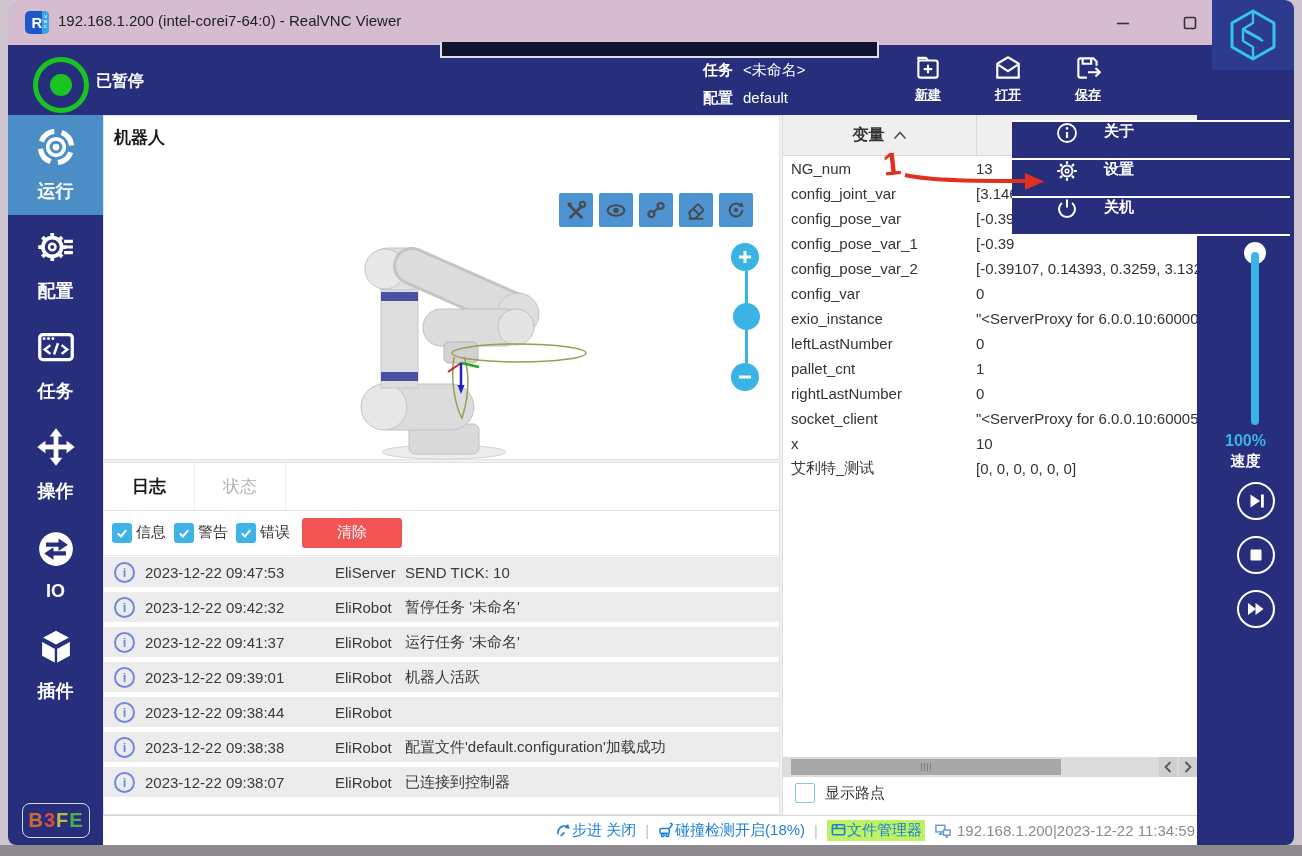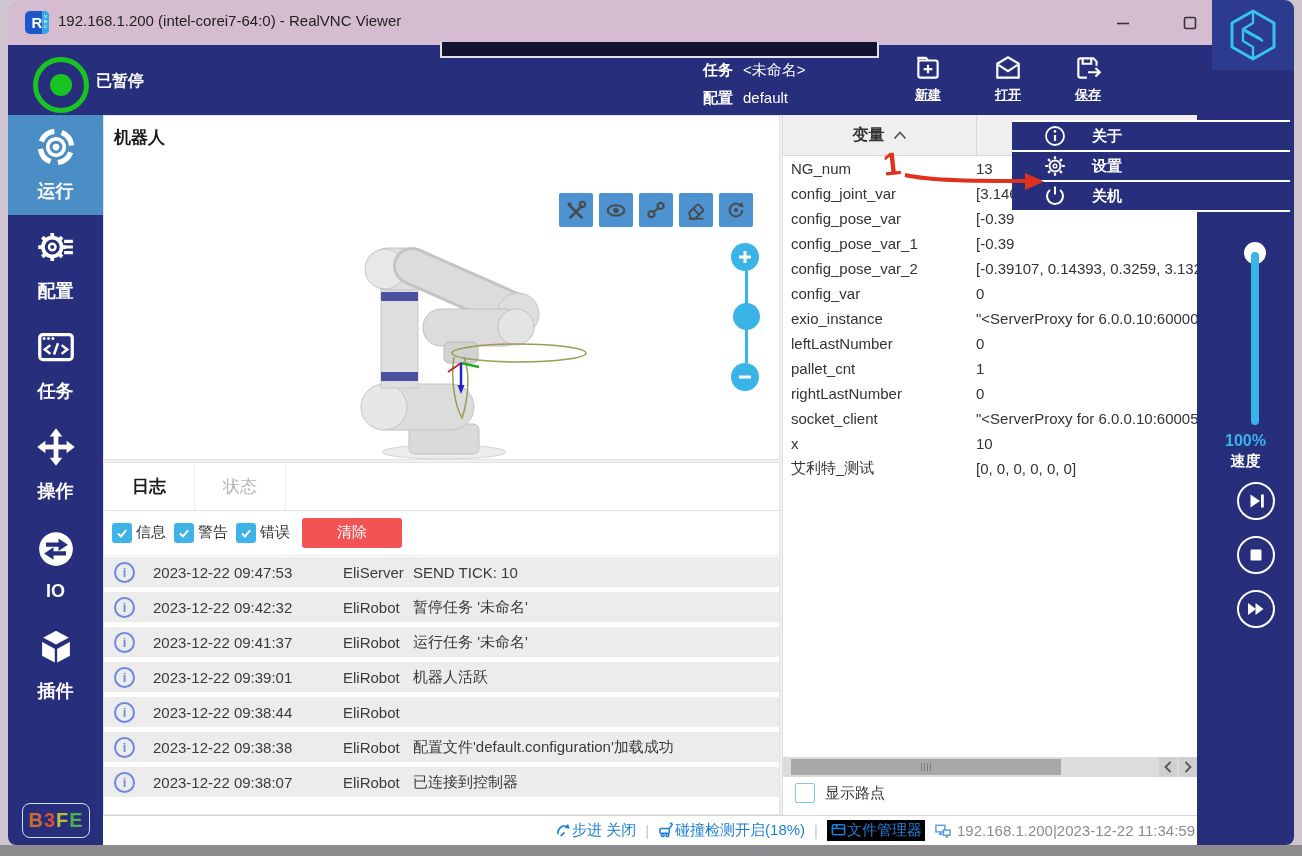--- a/index.html
+++ b/index.html
@@ -50,21 +50,21 @@
   .tab.inactive{color:#b4b4b4;}
   .filterrow{left:0;top:47px;width:675px;height:46px;border-bottom:1px solid #eee;display:flex;align-items:center;padding-left:8px;box-sizing:border-box;gap:8px;}
   .chk{display:flex;align-items:center;gap:4px;cursor:pointer;}
   .chkbox{width:20px;height:20px;border-radius:3px;background:#3eb3e8;display:flex;align-items:center;justify-content:center;}
   .chk .lbl{font-size:15px;color:#333;}
   .clear-btn{margin-left:4px;width:100px;height:30px;background:#f25353;color:#fff;border:none;border-radius:3px;font-size:15px;cursor:pointer;font-family:inherit;}
   .logrows{left:0;top:94px;width:675px;}
   .logrow{height:30px;margin-bottom:5px;background:#ececec;display:flex;align-items:center;font-size:15px;color:#3a3a3a;}
   .loginfo{margin-left:10px;width:21px;height:21px;border-radius:50%;border:2px solid #6e87e2;color:#6e87e2;flex:0 0 auto;
     display:flex;align-items:center;justify-content:center;font-size:13px;font-weight:bold;box-sizing:border-box;}
-  .logtime{flex:0 0 190px;margin-left:18px;}
+  .logtime{flex:0 0 190px;margin-left:10px;}
   .logsrc{flex:0 0 70px;}
   .logmsg{flex:1;white-space:nowrap;overflow:hidden;}
   
   .vars{left:774px;top:115px;width:415px;height:700px;background:#fff;border-left:1px solid #ddd;box-sizing:border-box;}
   .vars-hd{left:0;top:0;width:414px;height:40px;background:#efefef;border-bottom:1px solid #d8d8d8;}
   .vars-hd .ttl{position:absolute;left:0;top:0;width:193px;height:40px;display:flex;align-items:center;justify-content:center;
     font-size:16px;font-weight:bold;color:#333;gap:8px;}
   .vars-hd .divd{position:absolute;left:193px;top:0;width:1px;height:40px;background:#d8d8d8;}
   .varrows{left:0;top:41px;width:414px;}
   .varrow{height:25px;display:flex;align-items:center;font-size:15px;color:#333;cursor:default;}
@@ -83,24 +83,24 @@
   .speed-thumb{position:absolute;left:47px;top:127px;width:22px;height:22px;border-radius:50%;background:#fff;cursor:pointer;}
   .speed-val{position:absolute;left:0;top:317px;width:97px;text-align:center;color:#3ab4e7;font-weight:bold;font-size:16px;}
   .speed-lbl{position:absolute;left:0;top:337px;width:97px;text-align:center;color:#fff;font-weight:bold;font-size:15px;}
   .pbtn{position:absolute;left:40px;width:34px;height:34px;border:2px solid #fff;border-radius:50%;box-sizing:content-box;cursor:pointer;}
   
   .statusbar{left:95px;top:815px;width:1094px;height:30px;background:#fff;border-top:1px solid #d6d6d6;box-sizing:border-box;
     display:flex;align-items:center;justify-content:flex-end;font-size:15px;padding-right:2px;}
   .sgroup{display:flex;align-items:flex-start;gap:0;color:#1b7fd8;cursor:pointer;}
   .ssep{color:#c4c4c4;margin:0 9px;}
   .sconn{display:flex;align-items:center;gap:5px;color:#8c8c8c;margin-left:9px;}
-  .fm-hl{background:#000000;padding:1px 3px;}
+  .fm-hl{background:#bef264;padding:1px 3px;}
   
   .menu{left:1004px;top:120px;width:278px;z-index:40;background:#272f7c;border-top:2px solid #fff;border-bottom:2px solid #fff;}
-  .menu-item{height:28px;display:flex;align-items:center;cursor:pointer;}
+  .menu-item{height:36px;display:flex;align-items:flex-start;cursor:pointer;padding-left:12px;}
   .menu-item + .menu-item{border-top:2px solid #fff;}
   .mi-ico{margin-left:30px;width:26px;display:flex;justify-content:center;}
   .menu-item .lbl{color:#fff;font-weight:bold;font-size:15px;margin-left:24px;}
   
   .anno-num{left:875px;top:146px;z-index:50;color:#e0301e;font-size:32px;font-weight:bold;transform:rotate(-6deg);}
   .anno-arrow{left:893px;top:165px;z-index:50;}
 </style>
 </head>
 <body>
 

